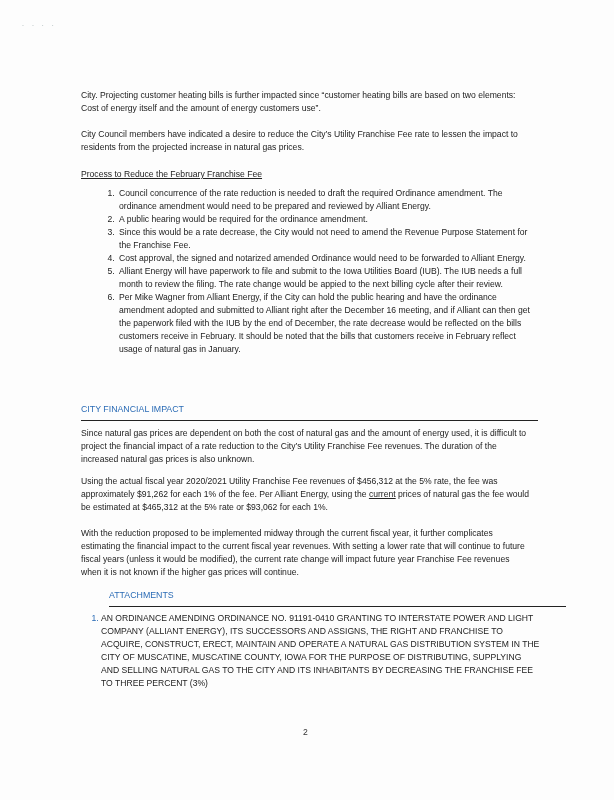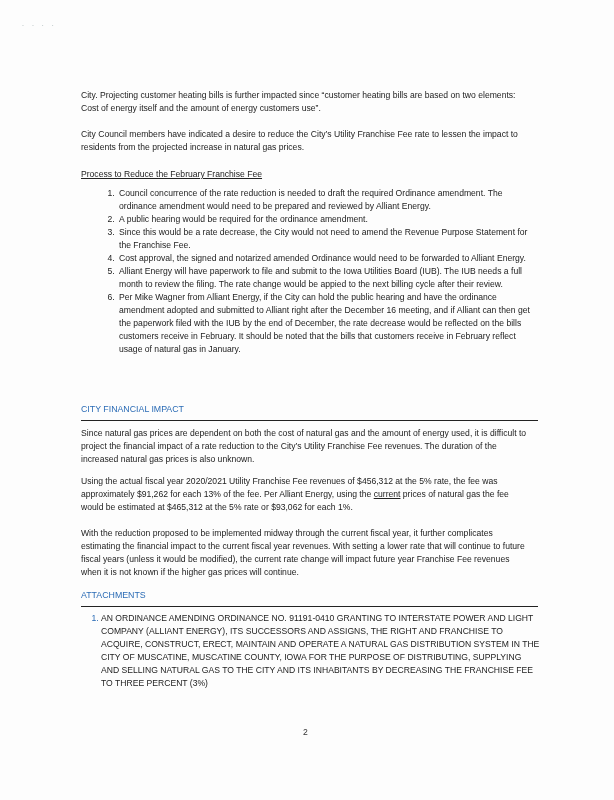--- a/index.html
+++ b/index.html
@@ -64,25 +64,25 @@
     <li>Cost approval, the signed and notarized amended Ordinance would need to be forwarded to Alliant Energy.</li>
     <li>Alliant Energy will have paperwork to file and submit to the Iowa Utilities Board (IUB).  The IUB needs a full month to review the filing. The rate change would be appied to the next billing cycle after their review.</li>
     <li>Per Mike Wagner from Alliant Energy, if the City can hold the public hearing and have the ordinance amendment adopted and submitted to Alliant right after the December 16 meeting, and if Alliant can then get the paperwork filed with the IUB by the end of December, the rate decrease would be reflected on the bills customers receive in February.  It should be noted that the bills that customers receive in February reflect usage of natural gas in January.</li>
   </ol>
 
   <div class="section-head" style="top:403px;">CITY FINANCIAL IMPACT</div>
 
   <p class="para" style="top:427px;">Since natural gas prices are dependent on both the cost of natural gas and the amount of energy used, it is difficult to project the financial impact of a rate reduction to the City’s Utility Franchise Fee revenues. The duration of the increased natural gas prices is also unknown.</p>
 
   <p class="para" style="top:475px;">
-    <span>Using the actual fiscal year 2020/2021 Utility Franchise Fee revenues of $456,312 at the 5% rate, the fee was approximately $91,262 for each 13% of the fee.  Per Alliant Energy, using the </span><span style="text-decoration:underline;margin-top:7px;">current</span><span> prices of natural gas the fee would be estimated at $465,312 at the 5% rate or $93,062 for each 1%.</span>
+    <span>Using the actual fiscal year 2020/2021 Utility Franchise Fee revenues of $456,312 at the 5% rate, the fee was approximately $91,262 for each 1% of the fee.  Per Alliant Energy, using the </span><span style="text-decoration:underline;margin-top:7px;">current</span><span> prices of natural gas the fee would be estimated at $465,312 at the 5% rate or $93,062 for each 1%.</span>
   </p>
 
   <p class="para" style="top:527px;">With the reduction proposed to be implemented midway through the current fiscal year, it further complicates estimating the financial impact to the current fiscal year revenues.  With setting a lower rate that will continue to future fiscal years (unless it would be modified), the current rate change will impact future year Franchise Fee revenues when it is not known if the higher gas prices will continue.</p>
 
-  <div class="section-head" style="top:589px;">ATTACHMENTS</div>
+  <div class="section-head" style="top:589px;margin-left:28px;">ATTACHMENTS</div>
 
   <ol class="attach" style="top:612px;">
     <li>AN ORDINANCE AMENDING ORDINANCE NO. 91191-0410 GRANTING TO INTERSTATE POWER AND LIGHT COMPANY (ALLIANT ENERGY), ITS SUCCESSORS AND ASSIGNS, THE RIGHT AND FRANCHISE TO ACQUIRE, CONSTRUCT, ERECT, MAINTAIN AND OPERATE A NATURAL GAS DISTRIBUTION SYSTEM IN THE CITY OF MUSCATINE, MUSCATINE COUNTY, IOWA FOR THE PURPOSE OF DISTRIBUTING, SUPPLYING AND SELLING NATURAL GAS TO THE CITY AND ITS INHABITANTS BY DECREASING THE FRANCHISE FEE TO THREE PERCENT (3%)</li>
   </ol>
 </div>
 
 <div class="page-num">2</div>
 
 </body></html>

